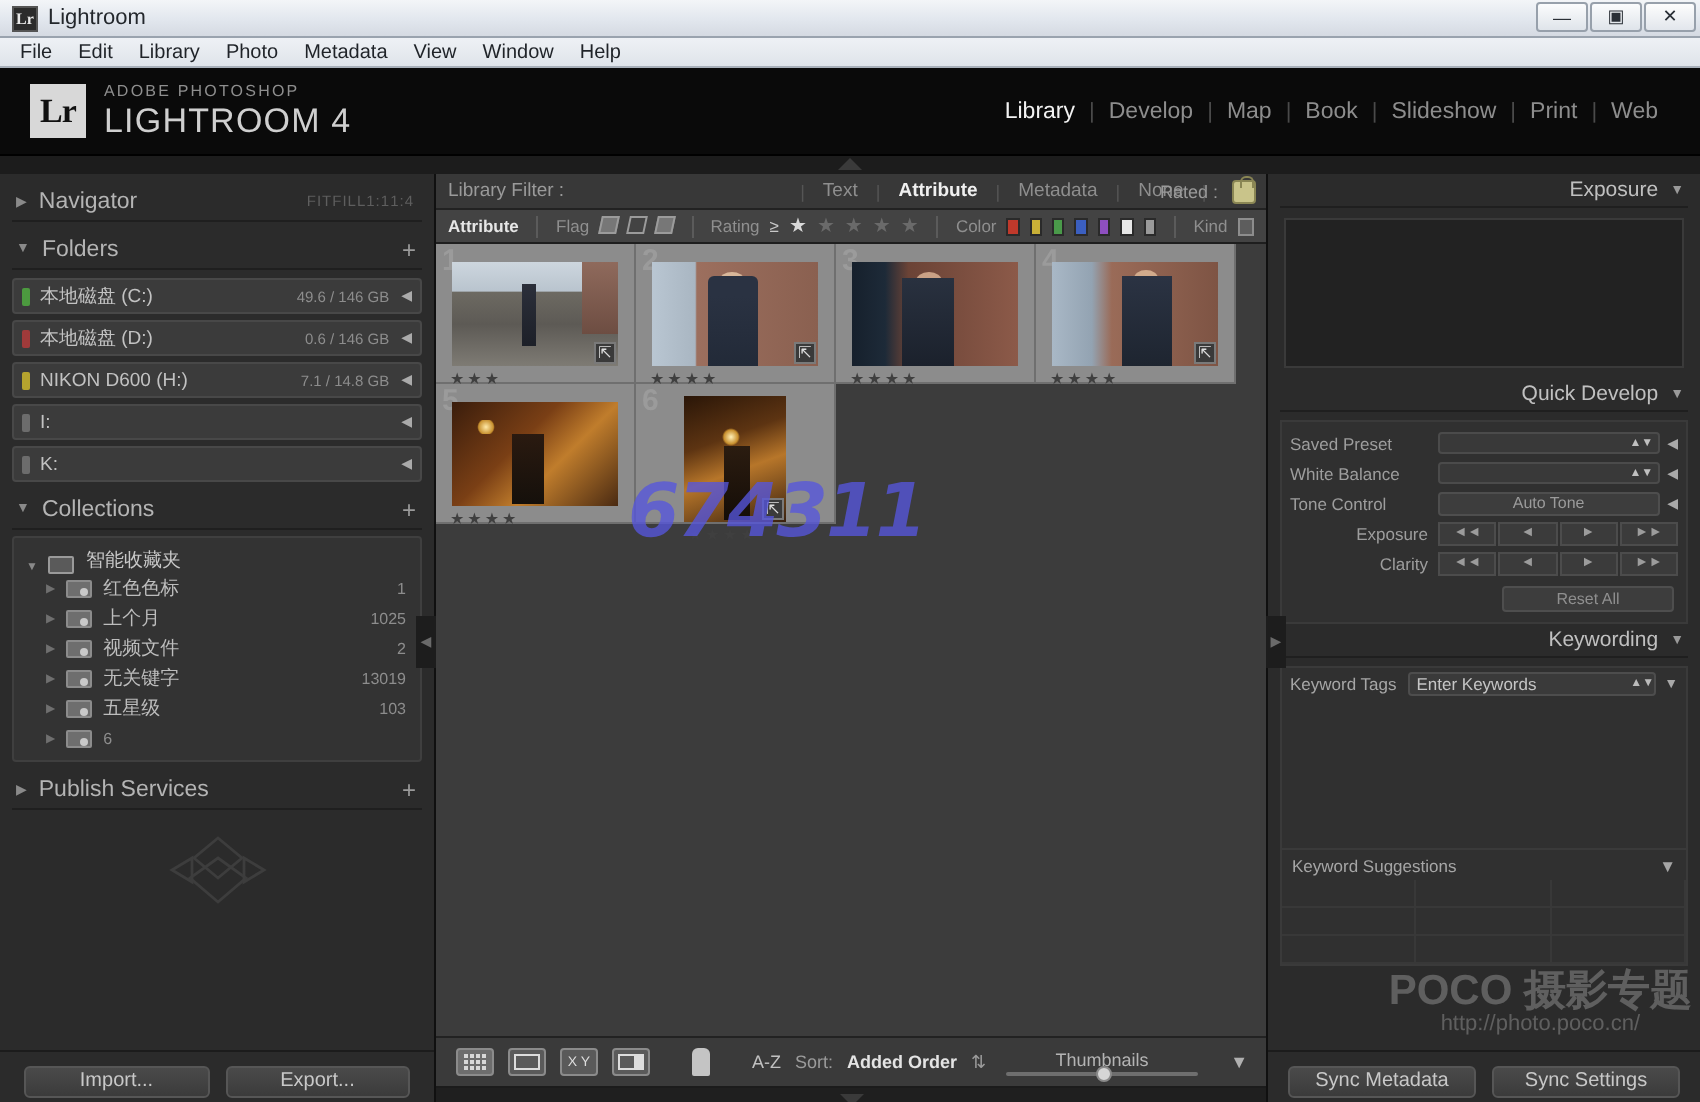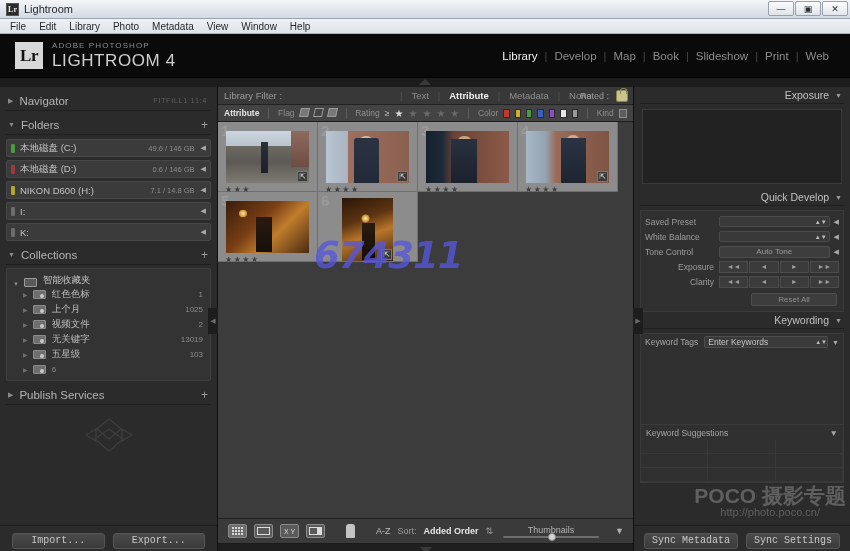--- a/index.html
+++ b/index.html
@@ -142,21 +142,21 @@
   }
   .lp-bottom {
     height: 30px; background: #2b2b2b; border-top: 1px solid #1c1c1c;
     display: flex; align-items: center; justify-content: space-around; padding: 0 8px;
   }
   .btn {
     flex: 1; height: 16px; margin: 0 4px;
     background: linear-gradient(to bottom, #4a4a4a, #3b3b3b);
     border: 1px solid #565656; border-radius: 3px;
     color: #c8c8c8; font-size: 10px;
-    display: flex; align-items: center; justify-content: center; font-family: Liberation Mono, monospace;
+    display: flex; align-items: center; justify-content: center;
   }
   .side-handle {
     position: absolute; right: -1px; top: 50%; transform: translateY(-50%);
     width: 10px; height: 26px; background: #1d1d1d;
     display: flex; align-items: center; justify-content: center;
     color: #6a6a6a; font-size: 7px;
   }
 
   
   .center { flex: 1; display: flex; flex-direction: column; background: #2a2a2a; min-width: 0; }

